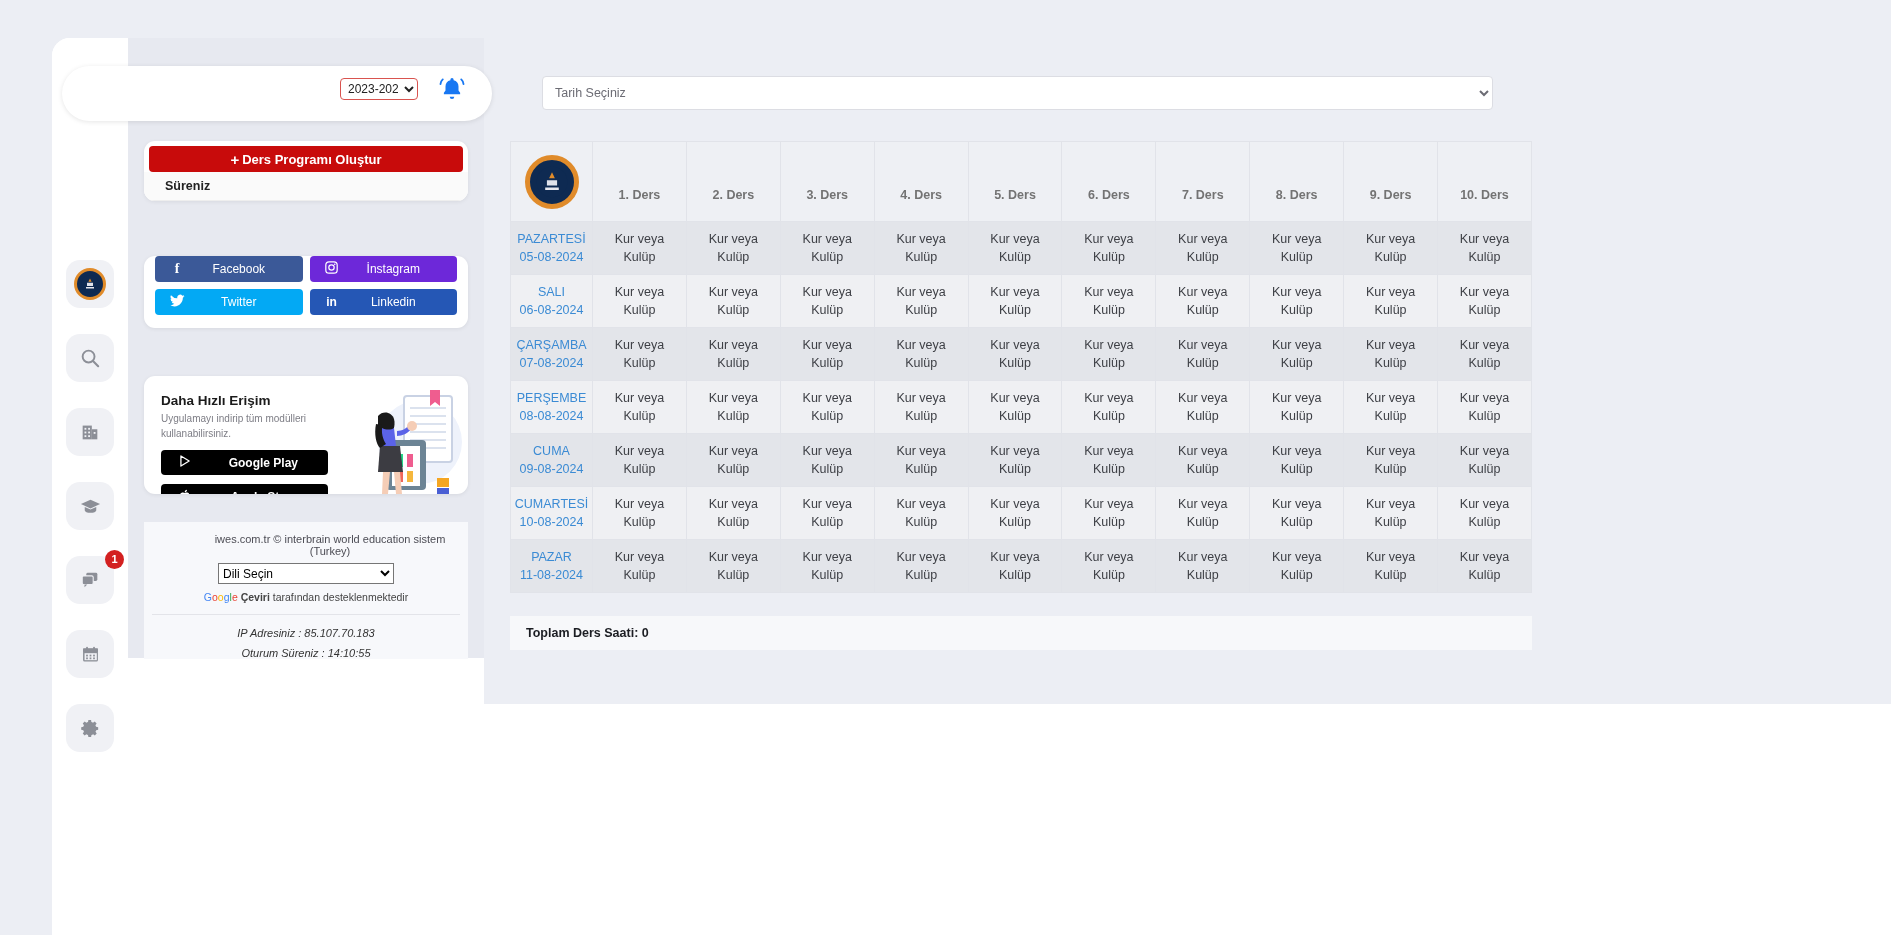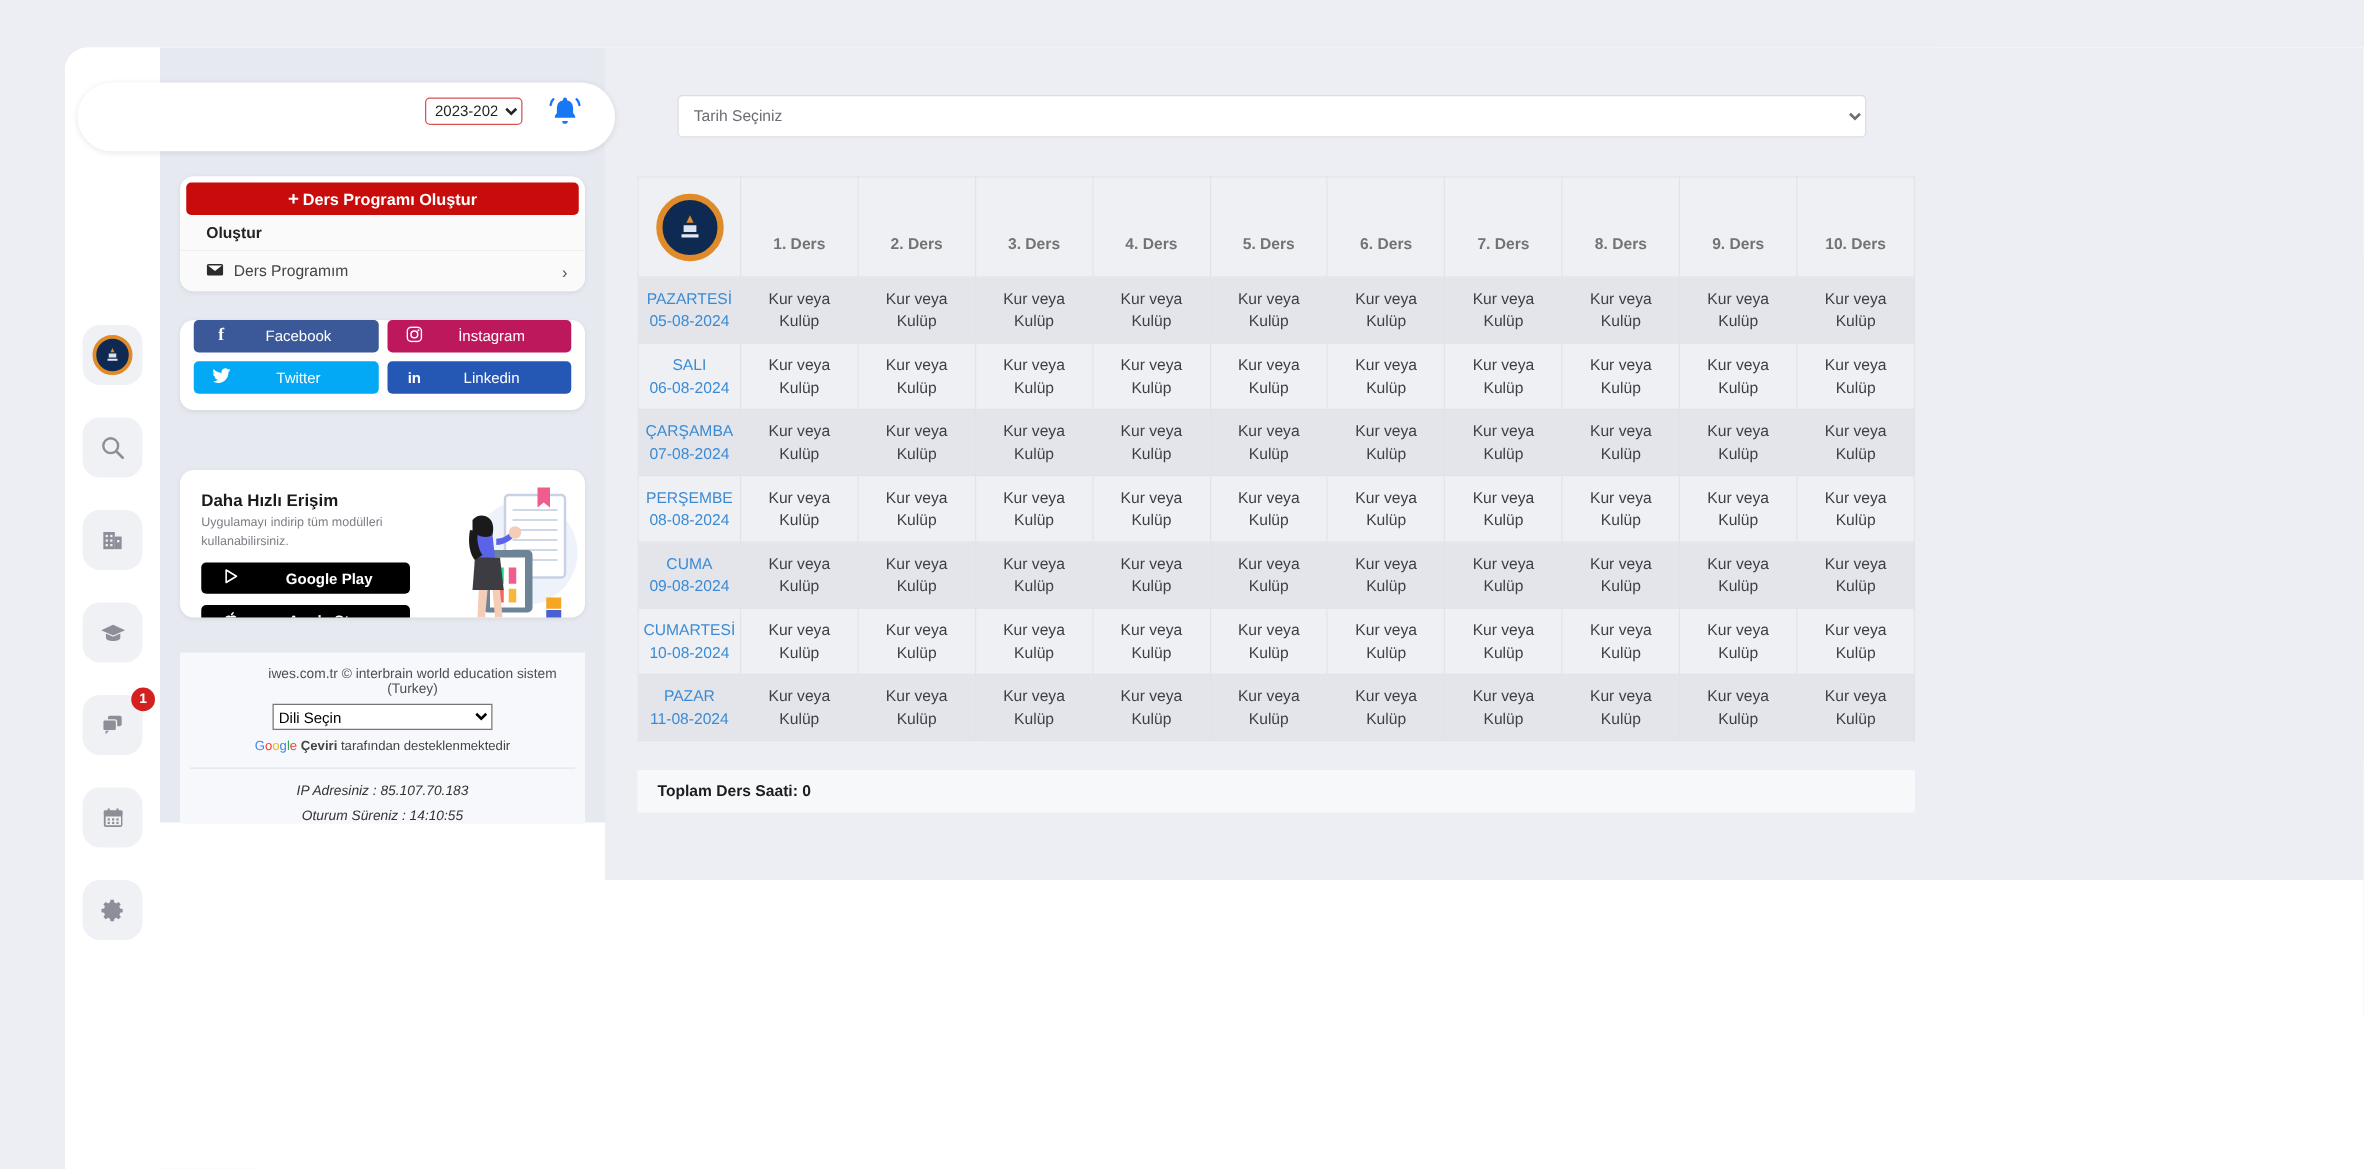--- a/index.html
+++ b/index.html
@@ -300,40 +300,30 @@
       <path d="M19.4 4.3c1.1 1 1.7 2.3 1.8 3.7"></path>
     </g>
   </svg>
 </div>
 
 <div class="card" id="card-menu">
   <div class="btn-create">
     <span class="plus">+</span>
     <span>Ders Programı Oluştur</span>
   </div>
-  <div class="menu-head">Oluştur</div>
-  <div class="menu-row">
-    <span class="mi">
-      <svg width="14" height="12" viewBox="0 0 16 13">
-        <rect x="0.6" y="1" width="14.8" height="10.6" rx="1.4" fill="#2b2b2b"></rect>
-        <path d="M1.6 2.4l6.4 5 6.4-5z" fill="#ffffff"></path>
-      </svg>
-    </span>
-    <span>Ders Programım</span>
-    <span class="chev">›</span>
-  </div>
+  <div class="menu-head">Süreniz</div>
 </div>
 
 <div class="card" id="card-social">
   <div class="social-grid">
     <div class="soc" style="background:#3b5998">
       <span class="sic"><b style="font-family:'Liberation Serif',serif;font-size:14px;">f</b></span>
       <span class="slb">Facebook</span>
     </div>
-    <div class="soc" style="background:#be185d">
+    <div class="soc" style="background:#6d28d9">
       <span class="sic">
         <svg width="13" height="13" viewBox="0 0 16 16">
           <rect x="1" y="1" width="14" height="14" rx="4" fill="none" stroke="#fff" stroke-width="1.5"></rect>
           <circle cx="8" cy="8" r="3.3" fill="none" stroke="#fff" stroke-width="1.5"></circle>
           <circle cx="12" cy="4" r="1" fill="#fff"></circle>
         </svg>
       </span>
       <span class="slb">İnstagram</span>
     </div>
     <div class="soc" style="background:#03a9f4">

